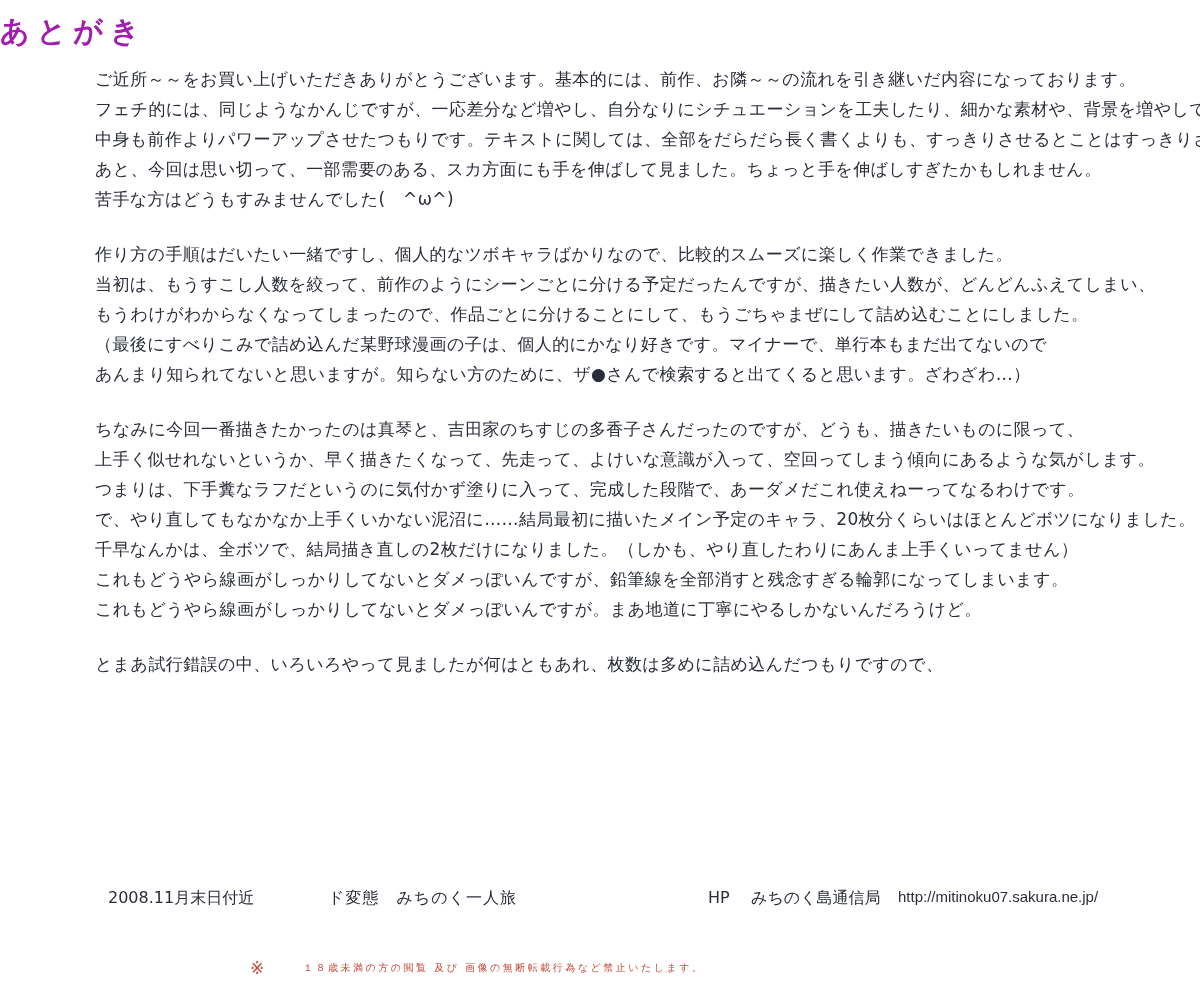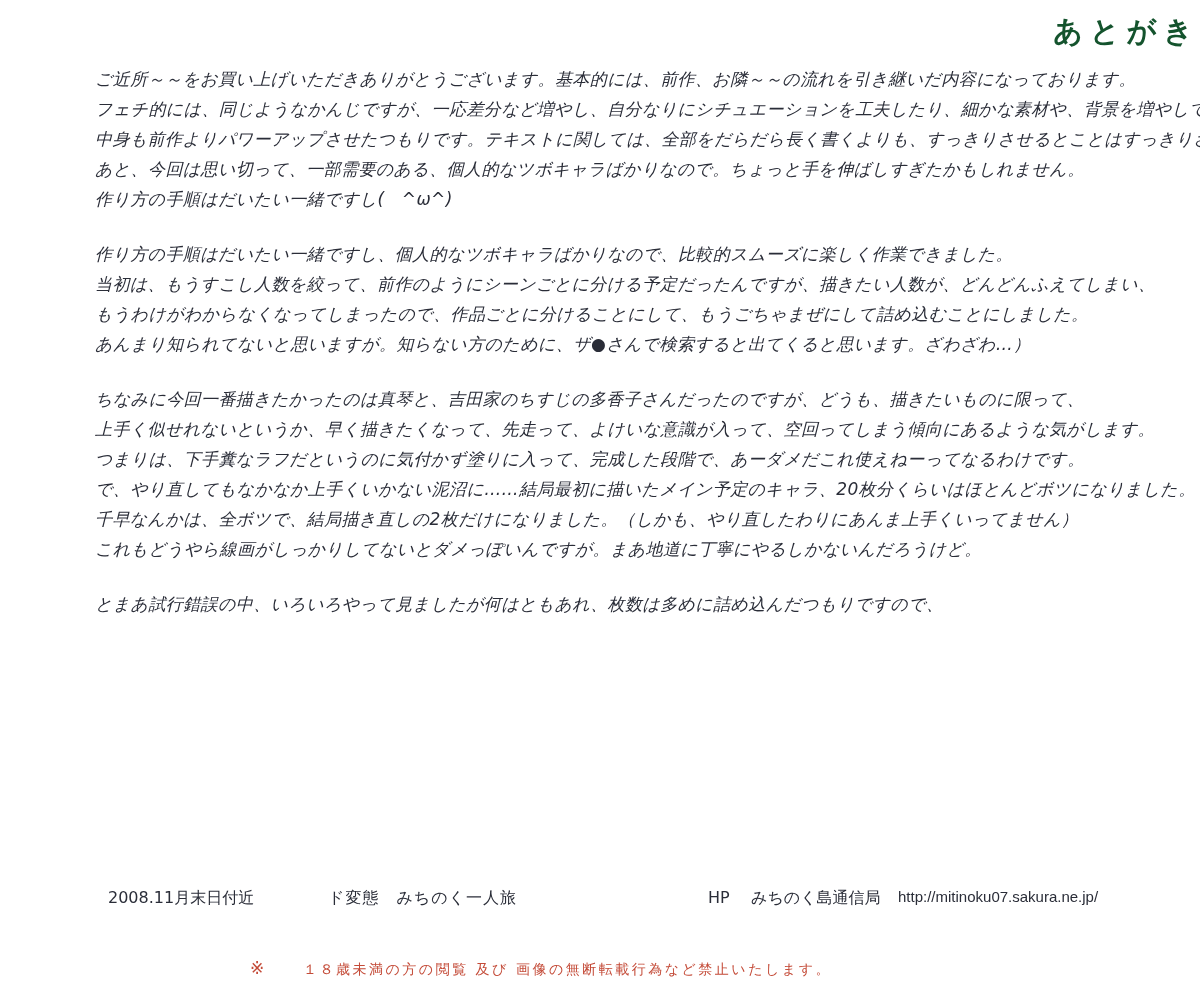--- a/index.html
+++ b/index.html
@@ -10,40 +10,39 @@
     height: 1000px;
     background: #ffffff;
     overflow: hidden;
     font-family: "DejaVu Sans", "Liberation Sans", sans-serif;
   }
   .title {
     position: absolute;
     top: 12px;
     left: 0;
     width: 100%;
-    text-align: right;
+    text-align: left;
     font-size: 29px;
     font-weight: bold;
     letter-spacing: 7px;
-    color: #14532d;
+    color: #a21caf;
   }
   .body-text {
     position: absolute;
     left: 95px;
     top: 64px;
     width: 1070px;
     color: #2a2d38;
   }
   .para { margin-bottom: 25px; }
   .line {
     font-size: 17px;
     line-height: 30px;
     letter-spacing: 0.4px;
     white-space: nowrap;
-    font-style: italic;
   }
   .footer {
     position: absolute;
     top: 888px;
     left: 4px;
     width: 100%;
     height: 30px;
     color: #2a2d38;
     font-size: 16px;
     margin-left: 9px;
@@ -57,52 +56,54 @@
   .notice {
     position: absolute;
     top: 958px;
     left: 0;
     width: 100%;
     height: 26px;
     color: #c44b38;
   }
   .notice span { position: absolute; white-space: nowrap; }
   .n-mark { left: 250px; font-size: 17px; }
-  .n-text { left: 303px; font-size: 14px; letter-spacing: 2.5px; padding-top: 3px; }
+  .n-text { left: 303px; font-size: 10px; letter-spacing: 2.5px; padding-top: 3px; }
 </style>
 </head>
 <body>
 
 <div class="page">
 
   <h1 class="title">あとがき</h1>
 
   <div class="body-text">
 
     <div class="para">
       <div class="line">ご近所～～をお買い上げいただきありがとうございます。基本的には、前作、お隣～～の流れを引き継いだ内容になっております。</div>
       <div class="line">フェチ的には、同じようなかんじですが、一応差分など増やし、自分なりにシチュエーションを工夫したり、細かな素材や、背景を増やしてみたりと、</div>
       <div class="line">中身も前作よりパワーアップさせたつもりです。テキストに関しては、全部をだらだら長く書くよりも、すっきりさせるとことはすっきりさせました。</div>
-      <div class="line">あと、今回は思い切って、一部需要のある、個人的なツボキャラばかりなので。ちょっと手を伸ばしすぎたかもしれません。</div>
-      <div class="line">作り方の手順はだいたい一緒ですし(　^ω^)</div>
+      <div class="line">あと、今回は思い切って、一部需要のある、スカ方面にも手を伸ばして見ました。ちょっと手を伸ばしすぎたかもしれません。</div>
+      <div class="line">苦手な方はどうもすみませんでした(　^ω^)</div>
     </div>
 
     <div class="para">
       <div class="line">作り方の手順はだいたい一緒ですし、個人的なツボキャラばかりなので、比較的スムーズに楽しく作業できました。</div>
       <div class="line">当初は、もうすこし人数を絞って、前作のようにシーンごとに分ける予定だったんですが、描きたい人数が、どんどんふえてしまい、</div>
       <div class="line">もうわけがわからなくなってしまったので、作品ごとに分けることにして、もうごちゃまぜにして詰め込むことにしました。</div>
+      <div class="line">（最後にすべりこみで詰め込んだ某野球漫画の子は、個人的にかなり好きです。マイナーで、単行本もまだ出てないので</div>
       <div class="line">あんまり知られてないと思いますが。知らない方のために、ザ●さんで検索すると出てくると思います。ざわざわ…）</div>
     </div>
 
     <div class="para">
       <div class="line">ちなみに今回一番描きたかったのは真琴と、吉田家のちすじの多香子さんだったのですが、どうも、描きたいものに限って、</div>
       <div class="line">上手く似せれないというか、早く描きたくなって、先走って、よけいな意識が入って、空回ってしまう傾向にあるような気がします。</div>
       <div class="line">つまりは、下手糞なラフだというのに気付かず塗りに入って、完成した段階で、あーダメだこれ使えねーってなるわけです。</div>
       <div class="line">で、やり直してもなかなか上手くいかない泥沼に……結局最初に描いたメイン予定のキャラ、20枚分くらいはほとんどボツになりました。</div>
       <div class="line">千早なんかは、全ボツで、結局描き直しの2枚だけになりました。（しかも、やり直したわりにあんま上手くいってません）</div>
+      <div class="line">これもどうやら線画がしっかりしてないとダメっぽいんですが、鉛筆線を全部消すと残念すぎる輪郭になってしまいます。</div>
       <div class="line">これもどうやら線画がしっかりしてないとダメっぽいんですが。まあ地道に丁寧にやるしかないんだろうけど。</div>
     </div>
 
     <div class="para">
       <div class="line">とまあ試行錯誤の中、いろいろやって見ましたが何はともあれ、枚数は多めに詰め込んだつもりですので、</div>
     </div>
 
 
   </div>
 

